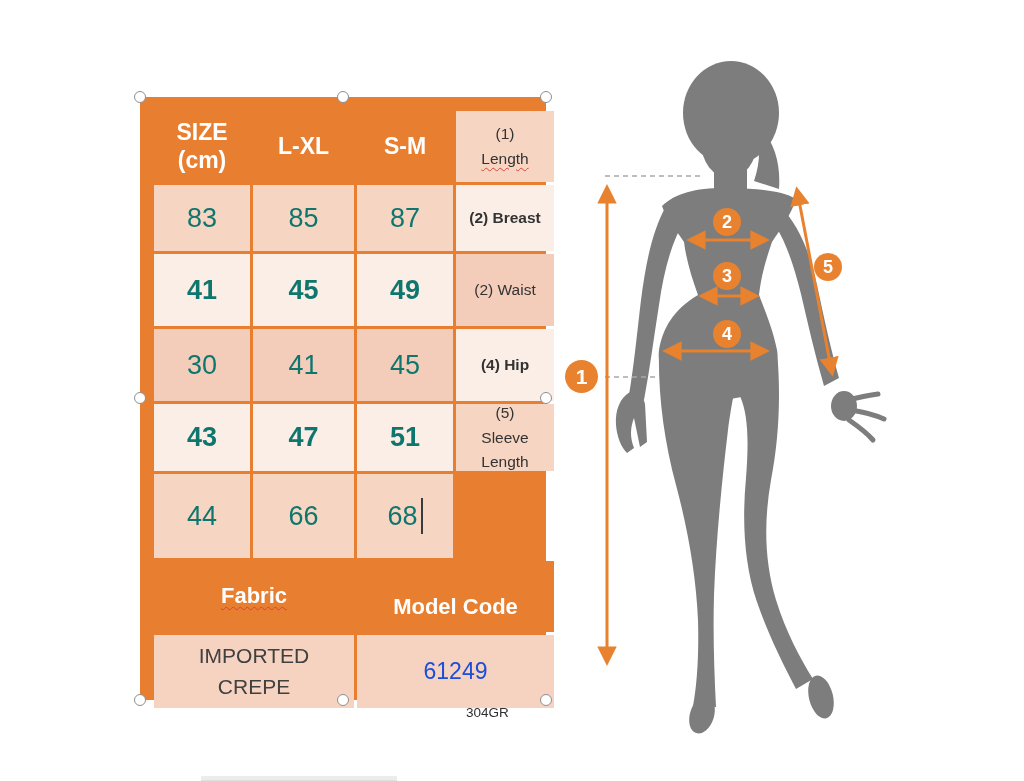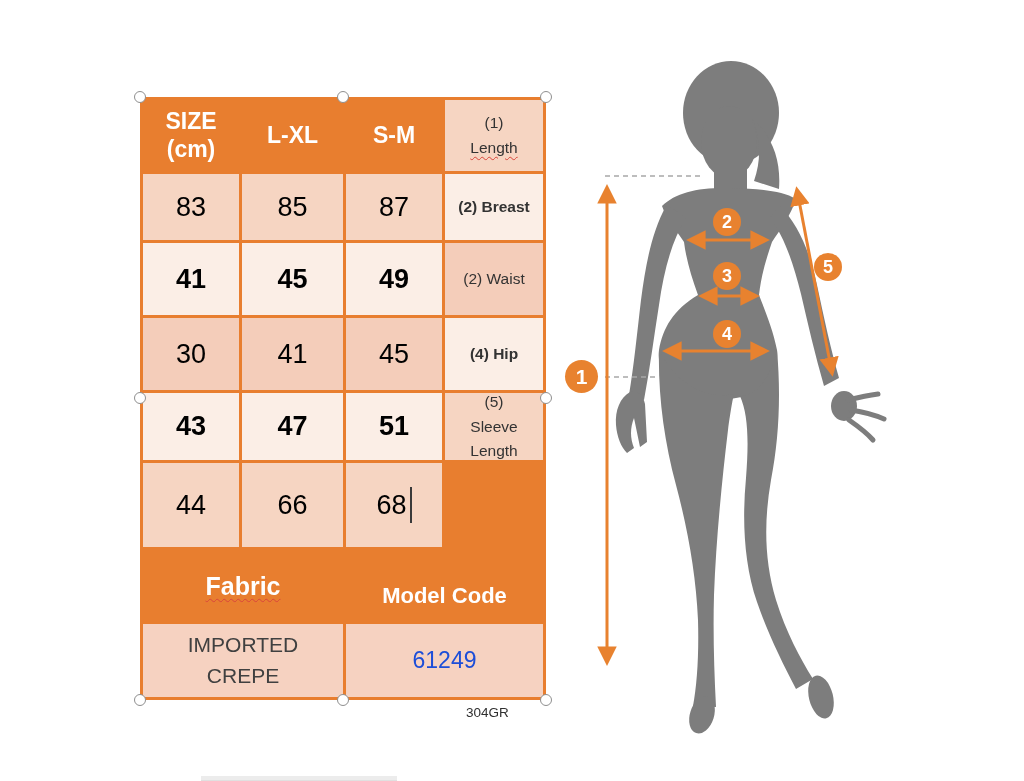--- a/index.html
+++ b/index.html
@@ -1,36 +1,36 @@
 <!DOCTYPE html>
 <html><head>
 <meta charset="utf-8">
 <style>
   html,body{margin:0;padding:0;background:#fff;}
   #screen{position:relative;width:1024px;height:781px;background:#ffffff;overflow:hidden;
           font-family:"Liberation Sans",sans-serif;}
 
   
   .size-table{position:absolute;left:140px;top:97px;width:406px;height:603px;
-    box-sizing:border-box;display:grid;background:#E87E2F;padding:3px;gap:3px;
+    box-sizing:border-box;display:grid;background:#E87E2F;padding:14px;gap:3px;
     grid-template-columns:96px 101px 96px 98px;
     grid-template-rows:71px 66px 72px 72px 67px 84px 71px 73px;}
   .cell{display:flex;align-items:center;justify-content:center;text-align:center;}
   .th{background:#E87E2F;color:#ffffff;font-weight:bold;font-size:23px;line-height:1.2;}
   .lbl{flex-direction:column;font-size:15.5px;color:#333;line-height:1.55;}
   .lbl span{display:block;}
-  .val{font-size:27px;color:#000000;}
+  .val{font-size:27px;color:#0f766e;}
   .band-a{background:#F6D5C2;}   
   .band-b{background:#FBEEE6;font-weight:bold;}   
   .band-c{background:#F4CDBA;}   
   .band-d{background:#F6D2C1;}   
   .span2{grid-column:span 2;}
   .wavy{text-decoration-line:underline;text-decoration-style:wavy;
         text-decoration-color:#d8453a;text-decoration-thickness:1px;text-underline-offset:3px;}
-  .fabric-hd{font-size:25px;}
+  .fabric-hd{font-size:22px;}
   .model-hd{font-size:22px;padding-top:22px;box-sizing:border-box;}
   .fabric-val{font-size:21px;color:#404040;line-height:1.45;flex-direction:column;}
   .model-val{font-size:23px;color:#1d4ed8;}
   .caret{display:inline-block;width:2px;height:36px;background:#3a3a3a;margin-left:3px;}
 
   
   .handle{position:absolute;width:12px;height:12px;border-radius:50%;
     background:#ffffff;border:1.5px solid #8f8f8f;box-sizing:border-box;
     transform:translate(-50%,-50%);z-index:5;}
 

